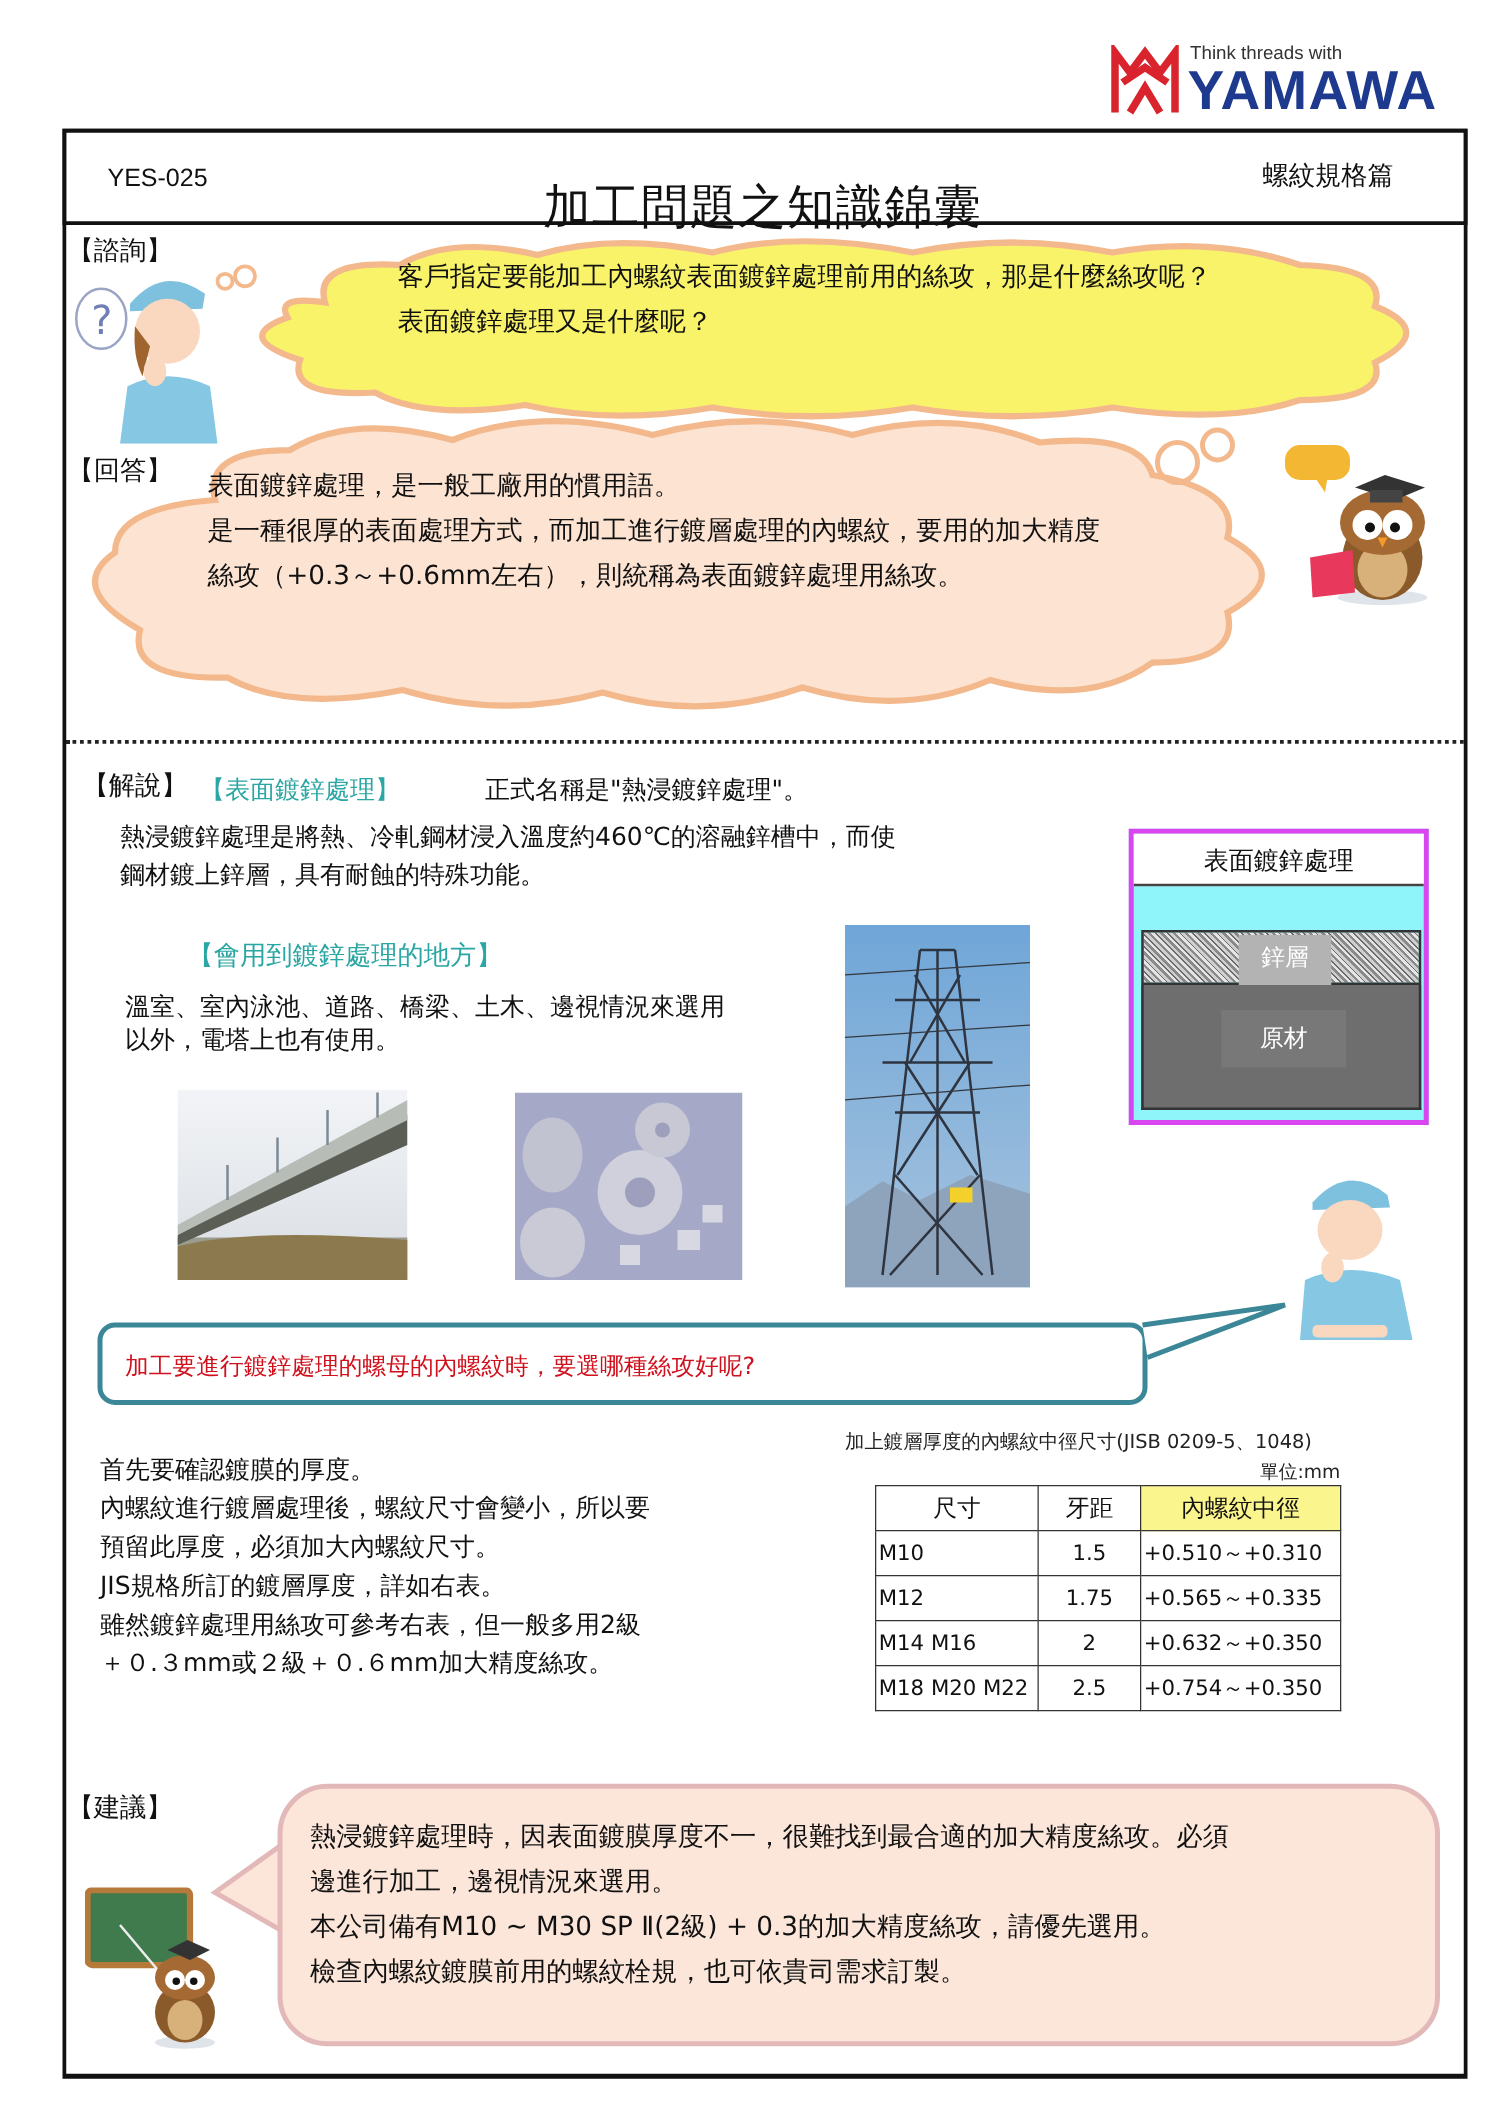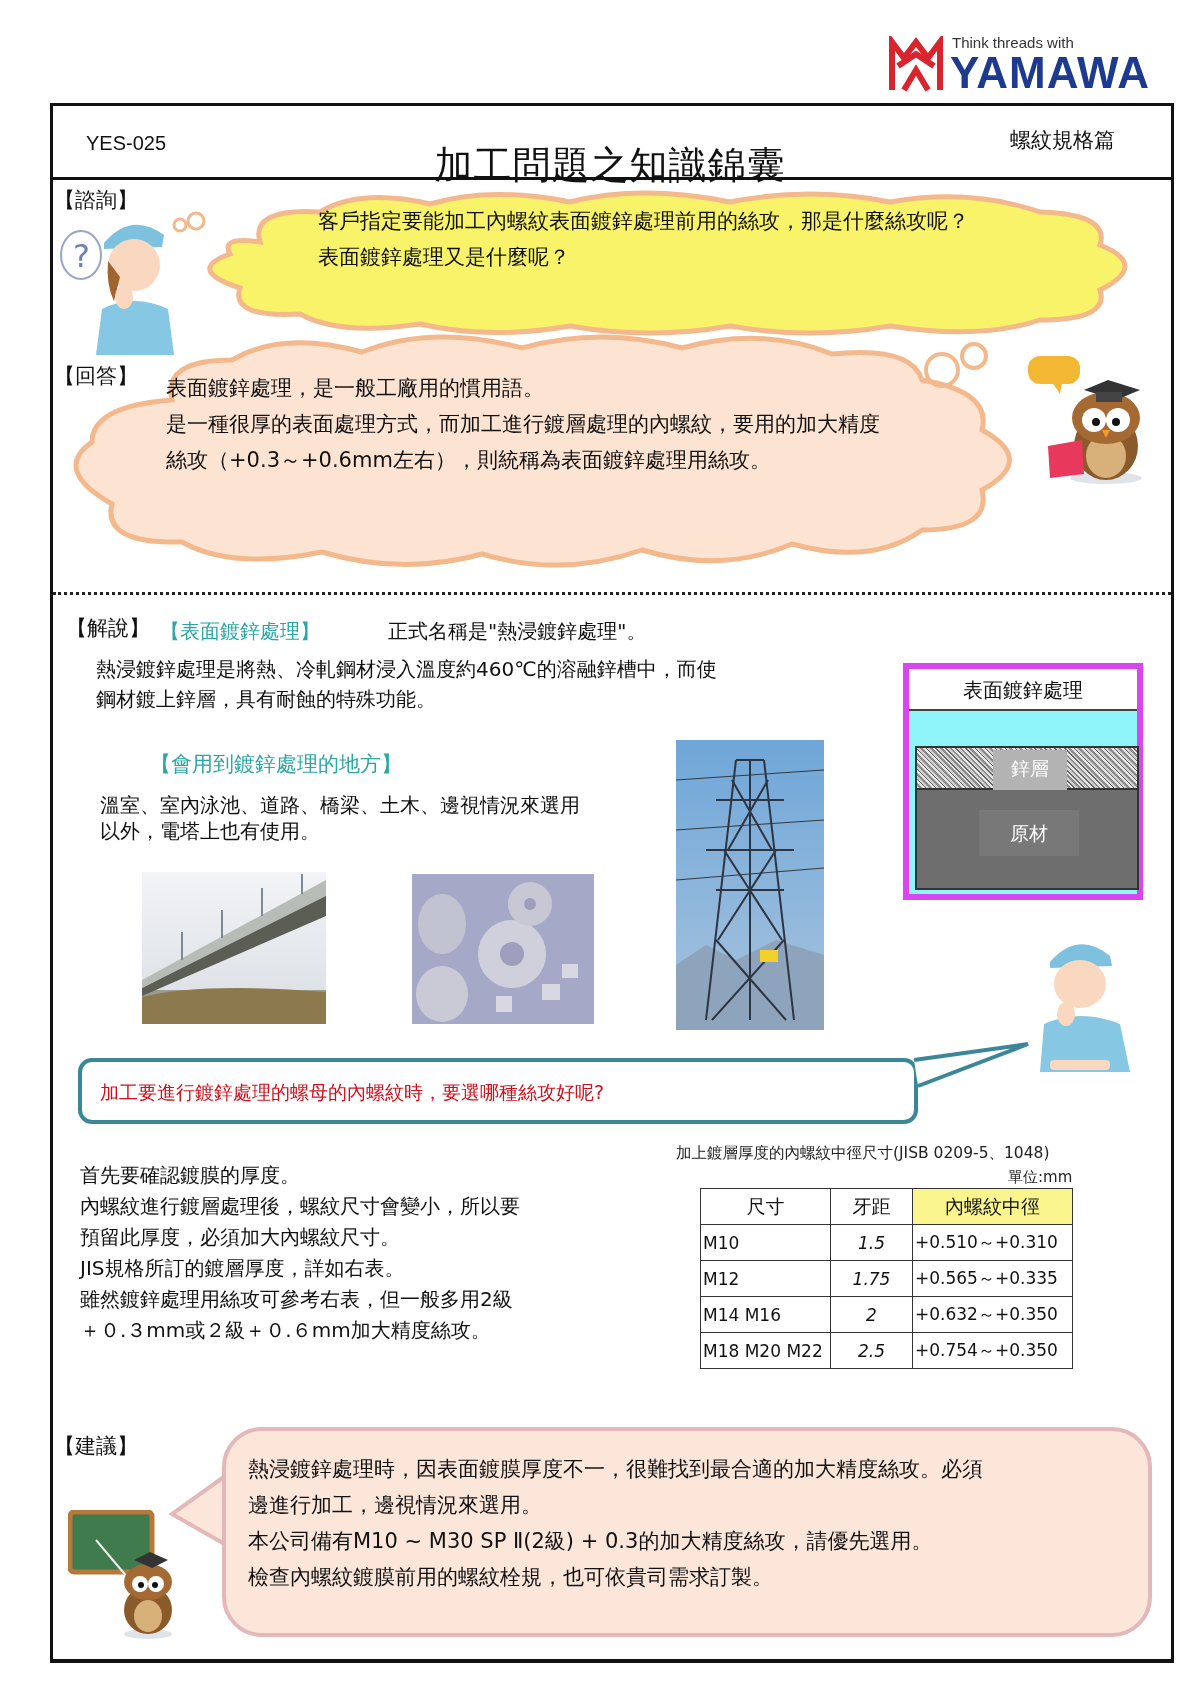--- a/index.html
+++ b/index.html
@@ -26,41 +26,41 @@
   .sec-label { font-size: 21px; white-space: nowrap; }
 
   
   .cloud-text { font-size: 21px; line-height: 36px; white-space: nowrap; }
 
   .dotted { left: 53px; top: 592px; width: 1118px; height: 0; border-top: 3px dotted #222; }
 
   .teal { color: #2aa6a4; }
   .body-text { font-size: 20px; line-height: 30px; white-space: nowrap; }
 
-  .diagram { left: 903px; top: 663px; width: 240px; height: 237px; background: #8ff5fb; border: 6px solid #d946ef; }
+  .diagram { left: 903px; top: 663px; width: 240px; height: 237px; background: #8ff5fb; border: 4px solid #d946ef; }
   .diagram-title { left: 0; top: 0; width: 100%; height: 42px; background: #fff; border-bottom: 2px solid #444; font-size: 20px; text-align: center; line-height: 42px; }
   .zinc { left: 6px; top: 77px; width: 224px; height: 44px; border: 2px solid #333;
     background: repeating-linear-gradient(45deg,#cfcfcf 0 2px,#8a8a8a 2px 4px,#e5e5e5 4px 6px,#6a6a6a 6px 7px); }
   .zinc-label { left: 76px; top: 2px; width: 74px; height: 44px; background: #b3b3b3; color: #fff; font-size: 19px; text-align: center; line-height: 36px; }
   .base { left: 6px; top: 121px; width: 224px; height: 100px; background: #6e6e6e; border: 2px solid #333; border-top: 0; }
   .base-label { left: 62px; top: 20px; width: 100px; height: 46px; background: #787878; color: #fff; font-size: 19px; text-align: center; line-height: 46px; }
 
   .photo { border: 0; overflow: hidden; }
 
   .callout { left: 78px; top: 1058px; width: 840px; height: 66px; border: 4px solid #3b8797; border-radius: 14px; background: #fff; }
   .callout-text { left: 18px; top: 18px; font-size: 19px; color: #d0101c; white-space: nowrap; }
 
   .table-caption { left: 676px; top: 1143px; font-size: 15.5px; white-space: nowrap; color: #222; }
   .table-unit { left: 1008px; top: 1168px; font-size: 15px; color: #222; }
   table.spec { position: absolute; left: 700px; top: 1188px; border-collapse: collapse; font-size: 17px; border-radius: 27px; }
   table.spec th, table.spec td { border: 1.5px solid #333; height: 36px; }
   table.spec th { font-weight: normal; font-size: 19px; }
   table.spec th.hl { background: #fbf58d; }
   table.spec td.c1 { width: 130px; text-align: left; padding-left: 2px; }
-  table.spec td.c2 { width: 82px; text-align: center; font-style: italic; }
+  table.spec td.c2 { width: 82px; text-align: center; }
   table.spec td.c3 { width: 160px; text-align: left; padding-left: 2px; }
 
   .advice-bubble { left: 222px; top: 1427px; width: 930px; height: 210px; background: #fce6da; border: 4px solid #e3b8b8; border-radius: 40px; }
   .advice-text { font-size: 21px; line-height: 36px; white-space: nowrap; }
 </style>
 </head>
 <body>
 
 <div class="abs logo">
   <svg class="abs logo-mark" viewBox="0 0 56 56">

